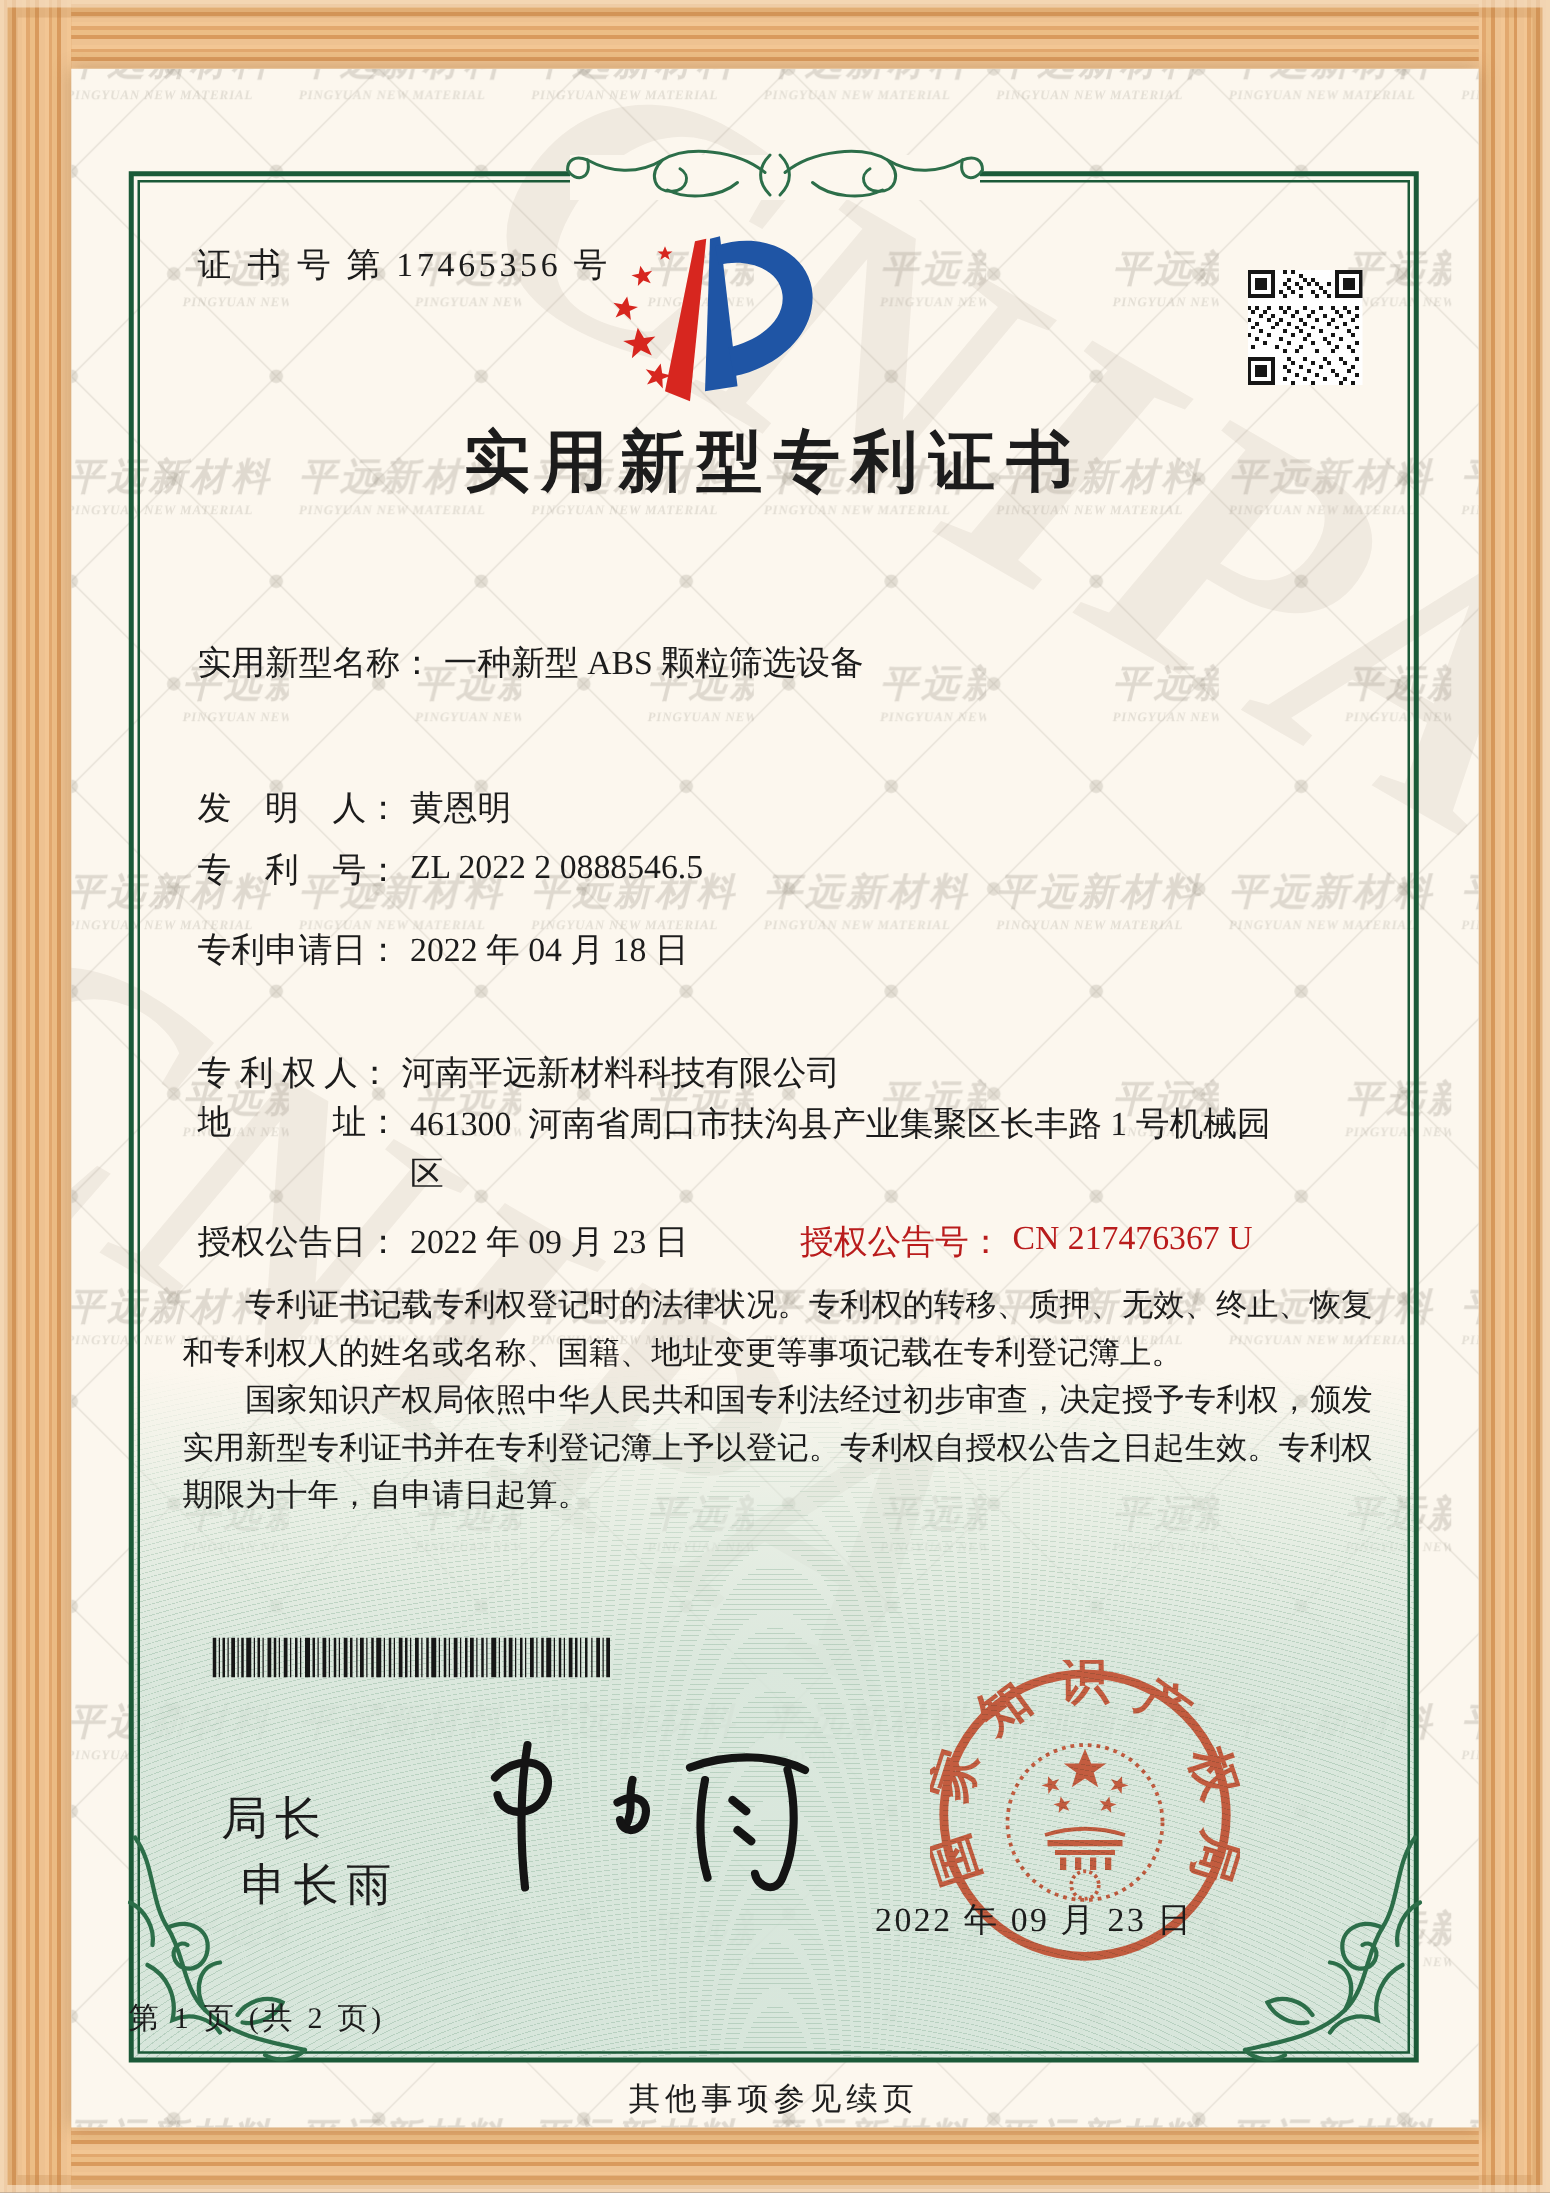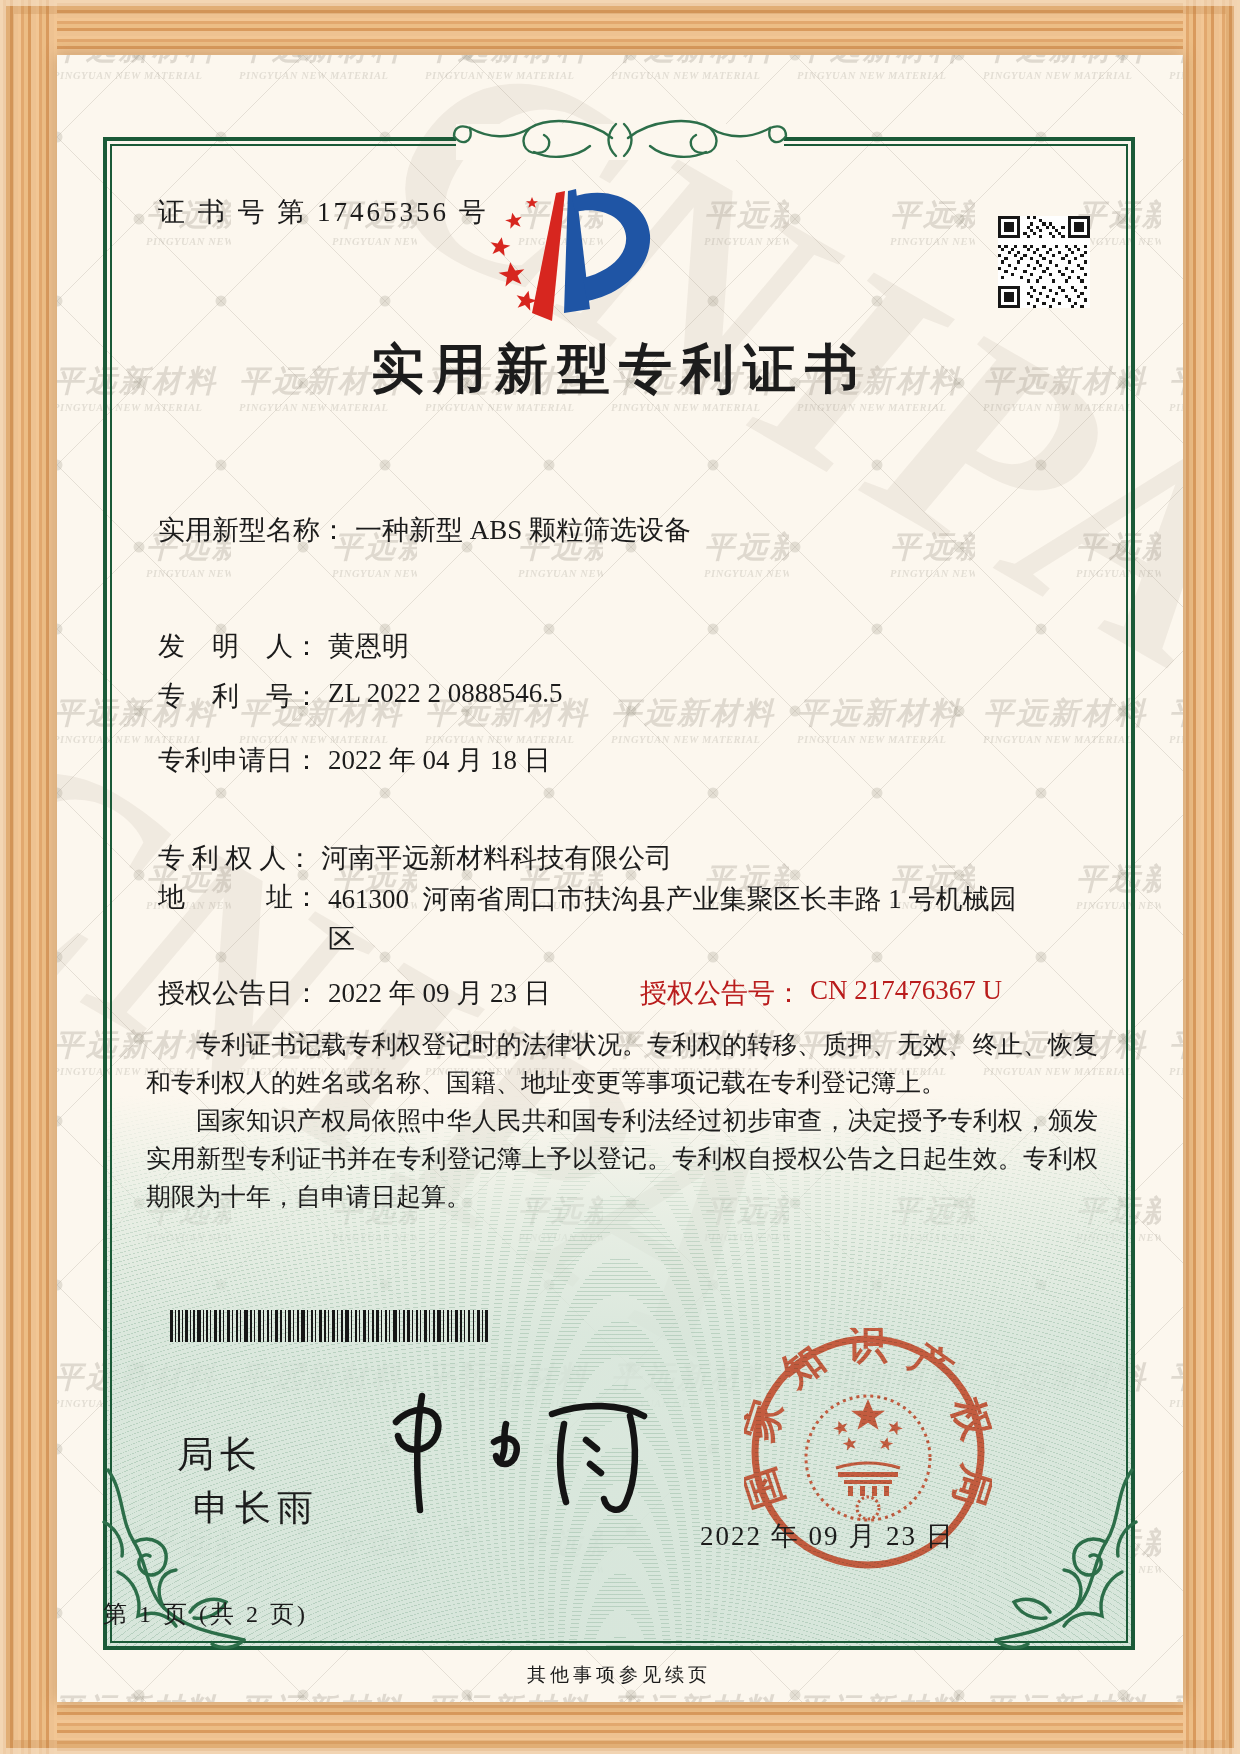--- a/index.html
+++ b/index.html
@@ -53,21 +53,21 @@
   .grant-no{position:absolute;z-index:7;left:640px;top:975px;display:flex;font-size:27px;color:#b91c1c;}
   .paras{left:146px;top:1026px;width:952px;font-size:25px;line-height:38px;text-align:justify;}
   .paras p{margin:0;text-indent:2em;}
   .barcode{position:absolute;left:170px;top:1310px;width:318px;height:32px;z-index:7;}
   .director-title{left:177px;top:1430px;font-size:37px;letter-spacing:6px;font-family:Liberation Serif, serif;}
   .director-name{left:193px;top:1484px;font-size:36px;letter-spacing:6px;font-family:"Liberation Sans","DejaVu Sans",sans-serif;text-align:right;}
   .signature{position:absolute;left:356px;top:1378px;width:310px;height:160px;z-index:8;}
   .seal{position:absolute;left:744px;top:1328px;width:248px;height:248px;z-index:8;mix-blend-mode:multiply;opacity:.93;}
   .seal-date{left:700px;top:1518px;font-size:27px;letter-spacing:2px;z-index:9;}
   .page-footer{left:103px;top:1598px;width:1032px;text-align:left;font-size:24px;letter-spacing:3px;}
-  .cont-note{left:103px;top:1662px;width:1032px;text-align:center;font-size:19px;letter-spacing:4px;z-index:7;}
+  .cont-note{left:103px;top:1662px;width:1032px;text-align:center;font-size:25px;letter-spacing:4px;z-index:7;}
   .wm-cn{font-size:30px;font-weight:bold;font-style:italic;fill:#8a8578;opacity:.26;letter-spacing:3px;}
   .wm-en{font-size:10.5px;font-weight:bold;font-style:italic;fill:#8a8578;opacity:.22;letter-spacing:.6px;}
 </style>
 </head>
 <body>
 
 <div class="page">
 
   <div class="wood wood-h wood-top"></div>
   <div class="wood wood-h wood-bottom"></div>

